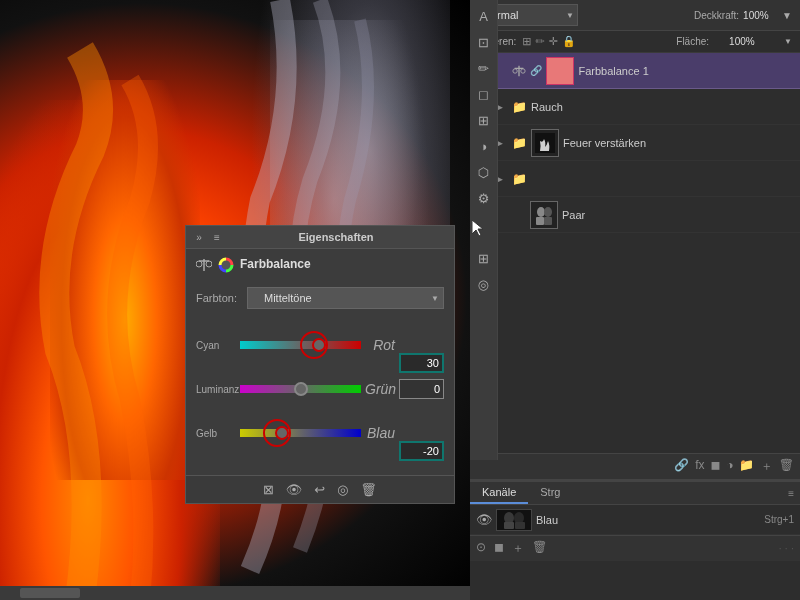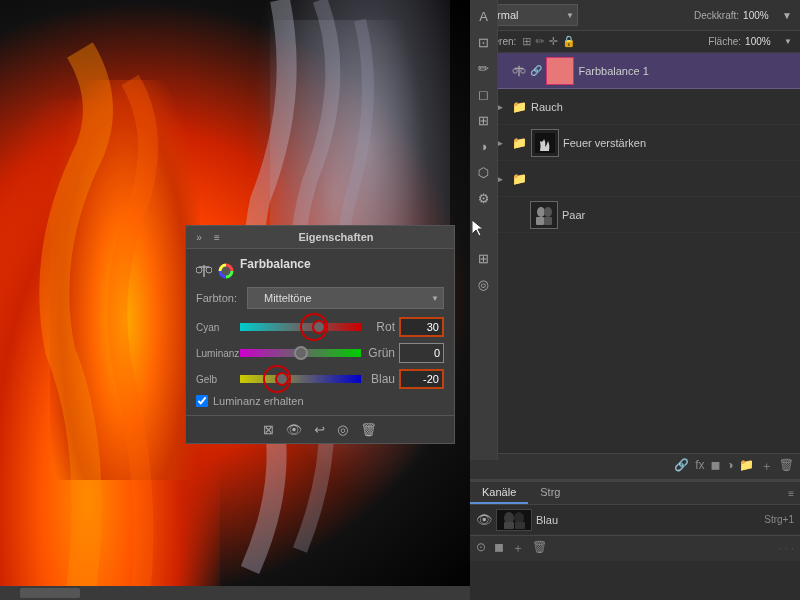--- a/index.html
+++ b/index.html
@@ -202,24 +202,25 @@
     }
 
     .slider-label-left {
       font-size: 10px;
       color: #aaa;
       width: 40px;
       text-align: left;
     }
 
     .slider-label-right {
-      font-size: 12px;
+      font-size: 14px;
       color: #aaa;
       width: 30px;
       text-align: right;
+      font-style: italic;
     }
 
     .slider-container {
       flex: 1;
       height: 20px;
       position: relative;
       display: flex;
       align-items: center;
     }
 
@@ -267,22 +268,23 @@
       height: 20px;
       background: #333;
       border: 1px solid #888;
       color: #fff;
       font-size: 11px;
       text-align: right;
       padding: 0 3px;
     }
 
     .value-input.highlighted {
-      border: 2px solid #c2410c;
+      border: 2px solid #0f766e;
       background: #2a2a2a;
+      margin-top: 36px;
     }
 
     
     .luminanz-row {
       display: flex;
       align-items: center;
       gap: 5px;
       margin-top: 4px;
     }
 
@@ -411,21 +413,21 @@
     .fixieren-icon {
       font-size: 11px;
       color: #888;
       cursor: pointer;
     }
 
     .flaeche-section {
       margin-left: auto;
       display: flex;
       align-items: center;
-      gap: 4px;
+      gap: 20px;
     }
 
     .flaeche-label {
       font-size: 10px;
       color: #aaa;
     }
 
     .flaeche-value {
       font-size: 10px;
       color: #ddd;
@@ -653,21 +655,21 @@
           <span class="panel-icon-btn">»</span>
           <span class="panel-icon-btn">≡</span>
         </div>
         <span class="panel-title">Eigenschaften</span>
         <div class="panel-header-icons">
         </div>
       </div>
 
       <div class="panel-body">
 
-        <div style="display:flex;align-items:flex-end;gap:6px;margin-bottom:8px;">
+        <div style="display:flex;align-items:flex-start;gap:6px;margin-bottom:8px;">
           <svg width="16" height="16" viewBox="0 0 16 16">
             <line x1="8" y1="2" x2="8" y2="14" stroke="#aaa" stroke-width="1.5"></line>
             <line x1="3" y1="4" x2="13" y2="4" stroke="#aaa" stroke-width="1.5"></line>
             <circle cx="3" cy="7" r="3" stroke="#aaa" stroke-width="1" fill="none"></circle>
             <circle cx="13" cy="7" r="3" stroke="#aaa" stroke-width="1" fill="none"></circle>
           </svg>
           <svg width="16" height="16" viewBox="0 0 16 16">
             <circle cx="8" cy="8" r="6" stroke="#888" stroke-width="1" fill="#555"></circle>
             <path d="M8 2 A6 6 0 0 1 14 8" stroke="#ff4444" stroke-width="3" fill="none"></path>
             <path d="M14 8 A6 6 0 0 1 8 14" stroke="#44ff44" stroke-width="3" fill="none"></path>
@@ -719,24 +721,20 @@
             <div class="slider-gelb-blau">
               <div class="slider-thumb" style="left:35%;">
                 <div class="red-circle-highlight"></div>
               </div>
             </div>
           </div>
           <span class="slider-label-right">Blau</span>
           <input class="value-input highlighted" type="text" value="-20" style="">
         </div>
 
-        <div class="luminanz-row">
-          <input type="checkbox" class="luminanz-checkbox" checked="" style="">
-          <span class="luminanz-label">Luminanz erhalten</span>
-        </div>
       </div>
 
       <div class="panel-bottom">
         <span class="panel-bottom-icon">⊠</span>
         <span class="panel-bottom-icon">👁</span>
         <span class="panel-bottom-icon">↩</span>
         <span class="panel-bottom-icon">◎</span>
         <span class="panel-bottom-icon">🗑</span>
       </div>
     </div>

